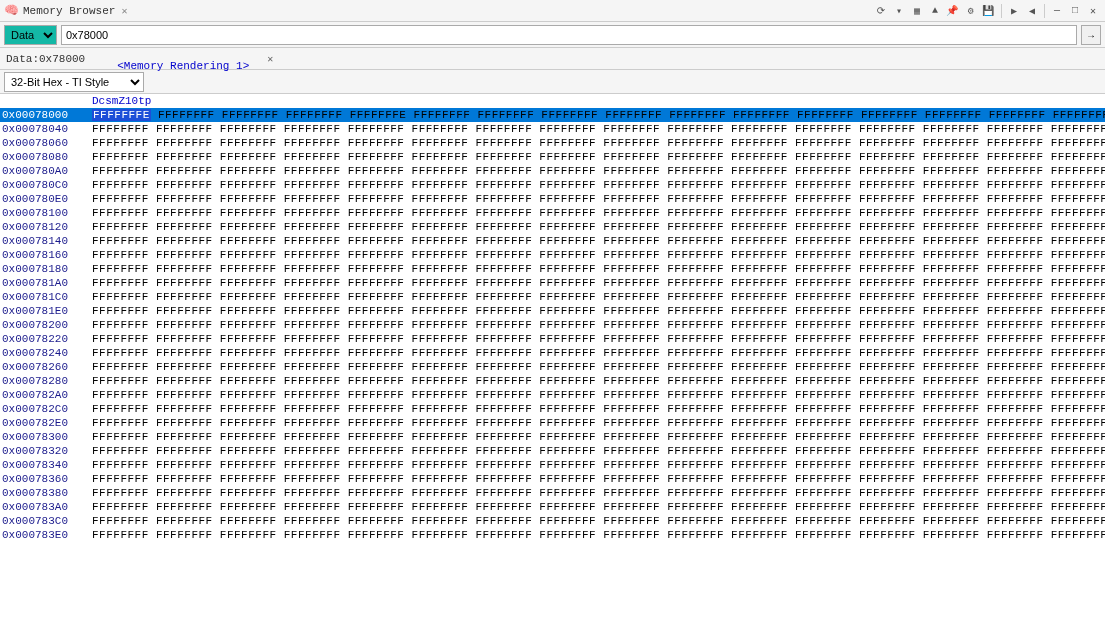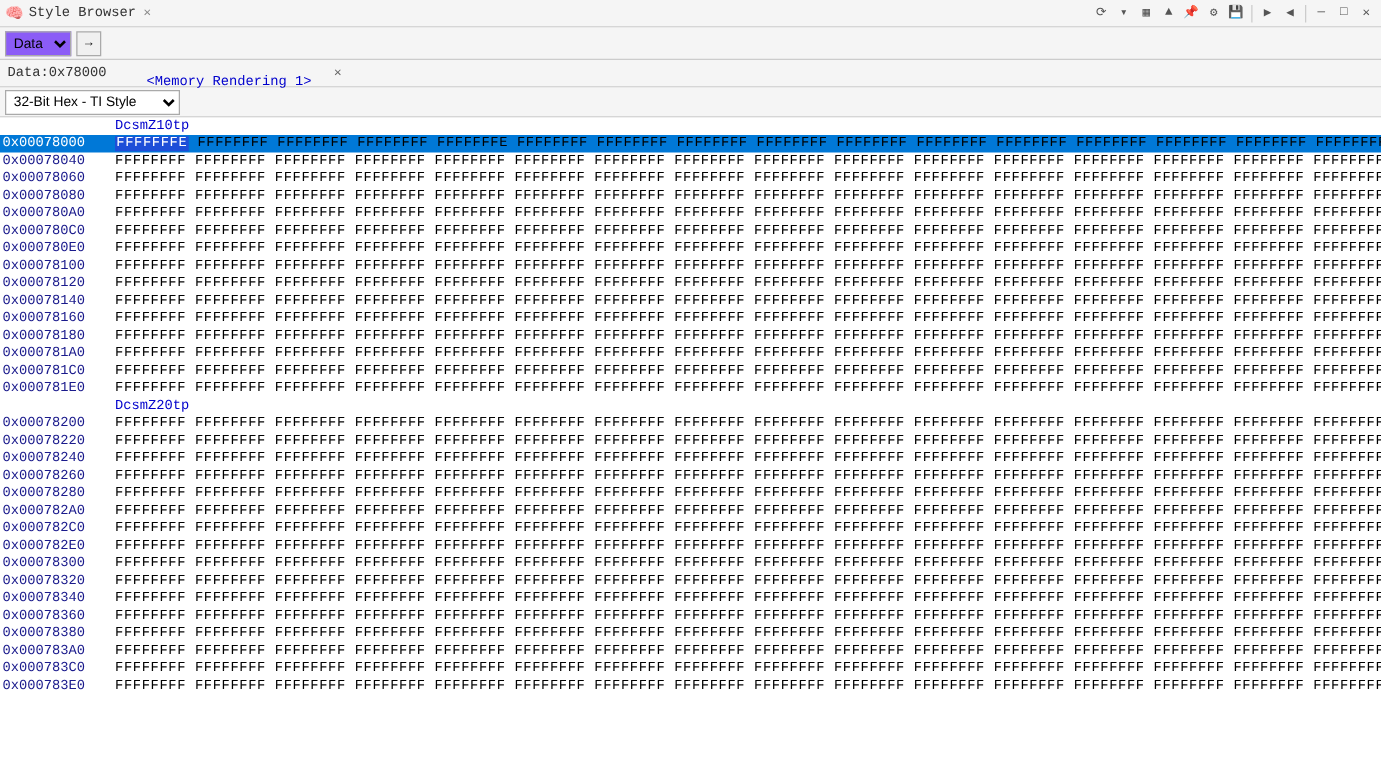--- a/index.html
+++ b/index.html
@@ -15,21 +15,21 @@
     .title-bar-right { display: flex; align-items: center; gap: 2px; }
     .tb-icon { width: 16px; height: 16px; display: flex; align-items: center; justify-content: center; font-size: 10px; cursor: pointer; color: #555; }
     .tb-separator { width: 1px; height: 14px; background: #ccc; margin: 0 2px; }
 
     
     .toolbar {
       display: flex; align-items: center; background: #f5f5f5;
       border-bottom: 1px solid #ccc; padding: 2px 4px; height: 26px; gap: 4px;
     }
     .toolbar-select {
-      height: 20px; font-size: 11px; border: 1px solid #aaa; background: #8b5cf6;
+      height: 20px; font-size: 11px; border: 1px solid #aaa; background: #14b8a6;
       padding: 0 2px; cursor: pointer;
     }
     .toolbar-input {
       height: 20px; font-size: 11px; border: 1px solid #aaa; background: white;
       padding: 0 4px; flex: 1;
     }
     .toolbar-btn {
       width: 20px; height: 20px; border: 1px solid #aaa; background: #f0f0f0;
       font-size: 10px; cursor: pointer; display: flex; align-items: center; justify-content: center;
     }
@@ -83,21 +83,21 @@
 
     .hex-data { font-size: 11px; color: #000; letter-spacing: 0.5px; }
     .cell-highlight { background: #1a3a8c; color: white; padding: 0 1px; }
   </style>
 </head>
 <body>
 
 <div class="title-bar">
   <div class="title-bar-left">
     <span style="font-size:12px;">🧠</span>
-    <span>Style Browser</span>
+    <span>Memory Browser</span>
     <span style="font-size:10px; color:#888; cursor:pointer; margin-left:2px;">✕</span>
   </div>
   <div class="title-bar-right">
 
     <div class="tb-icon">⟳</div>
     <div class="tb-icon">▾</div>
     <div class="tb-icon">▦</div>
     <div class="tb-icon">▲</div>
     <div class="tb-icon">📌</div>
     <div class="tb-icon">⚙</div>
@@ -110,20 +110,21 @@
     <div class="tb-icon">□</div>
     <div class="tb-icon">✕</div>
   </div>
 </div>
 
 <div class="toolbar">
   <select class="toolbar-select">
     <option>Data</option>
     <option>Code</option>
   </select>
+  <input class="toolbar-input" type="text" value="0x78000" style="">
   <button class="toolbar-btn">→</button>
 </div>
 
 <div class="info-row">
   <span>Data:0x78000</span>
   <span> </span>
   <a href="#">&lt;Memory Rendering 1&gt;</a>
   <span class="close-icon" style="margin-left:2px;">✕</span>
 </div>
 
@@ -190,23 +191,20 @@
         <span class="hex-data">FFFFFFFF FFFFFFFF FFFFFFFF FFFFFFFF FFFFFFFF FFFFFFFF FFFFFFFF FFFFFFFF FFFFFFFF FFFFFFFF FFFFFFFF FFFFFFFF FFFFFFFF FFFFFFFF FFFFFFFF FFFFFFFF</span>
       </div>
       <div class="memory-row">
         <span class="addr">0x000781C0</span>
         <span class="hex-data">FFFFFFFF FFFFFFFF FFFFFFFF FFFFFFFF FFFFFFFF FFFFFFFF FFFFFFFF FFFFFFFF FFFFFFFF FFFFFFFF FFFFFFFF FFFFFFFF FFFFFFFF FFFFFFFF FFFFFFFF FFFFFFFF</span>
       </div>
       <div class="memory-row">
         <span class="addr">0x000781E0</span>
         <span class="hex-data">FFFFFFFF FFFFFFFF FFFFFFFF FFFFFFFF FFFFFFFF FFFFFFFF FFFFFFFF FFFFFFFF FFFFFFFF FFFFFFFF FFFFFFFF FFFFFFFF FFFFFFFF FFFFFFFF FFFFFFFF FFFFFFFF</span>
       </div>
-      <div class="symbol-row">
-        <span class="symbol-name">DcsmZ20tp</span>
-      </div>
       <div class="memory-row">
         <span class="addr">0x00078200</span>
         <span class="hex-data">FFFFFFFF FFFFFFFF FFFFFFFF FFFFFFFF FFFFFFFF FFFFFFFF FFFFFFFF FFFFFFFF FFFFFFFF FFFFFFFF FFFFFFFF FFFFFFFF FFFFFFFF FFFFFFFF FFFFFFFF FFFFFFFF</span>
       </div>
       <div class="memory-row">
         <span class="addr">0x00078220</span>
         <span class="hex-data">FFFFFFFF FFFFFFFF FFFFFFFF FFFFFFFF FFFFFFFF FFFFFFFF FFFFFFFF FFFFFFFF FFFFFFFF FFFFFFFF FFFFFFFF FFFFFFFF FFFFFFFF FFFFFFFF FFFFFFFF FFFFFFFF</span>
       </div>
       <div class="memory-row">
         <span class="addr">0x00078240</span>

